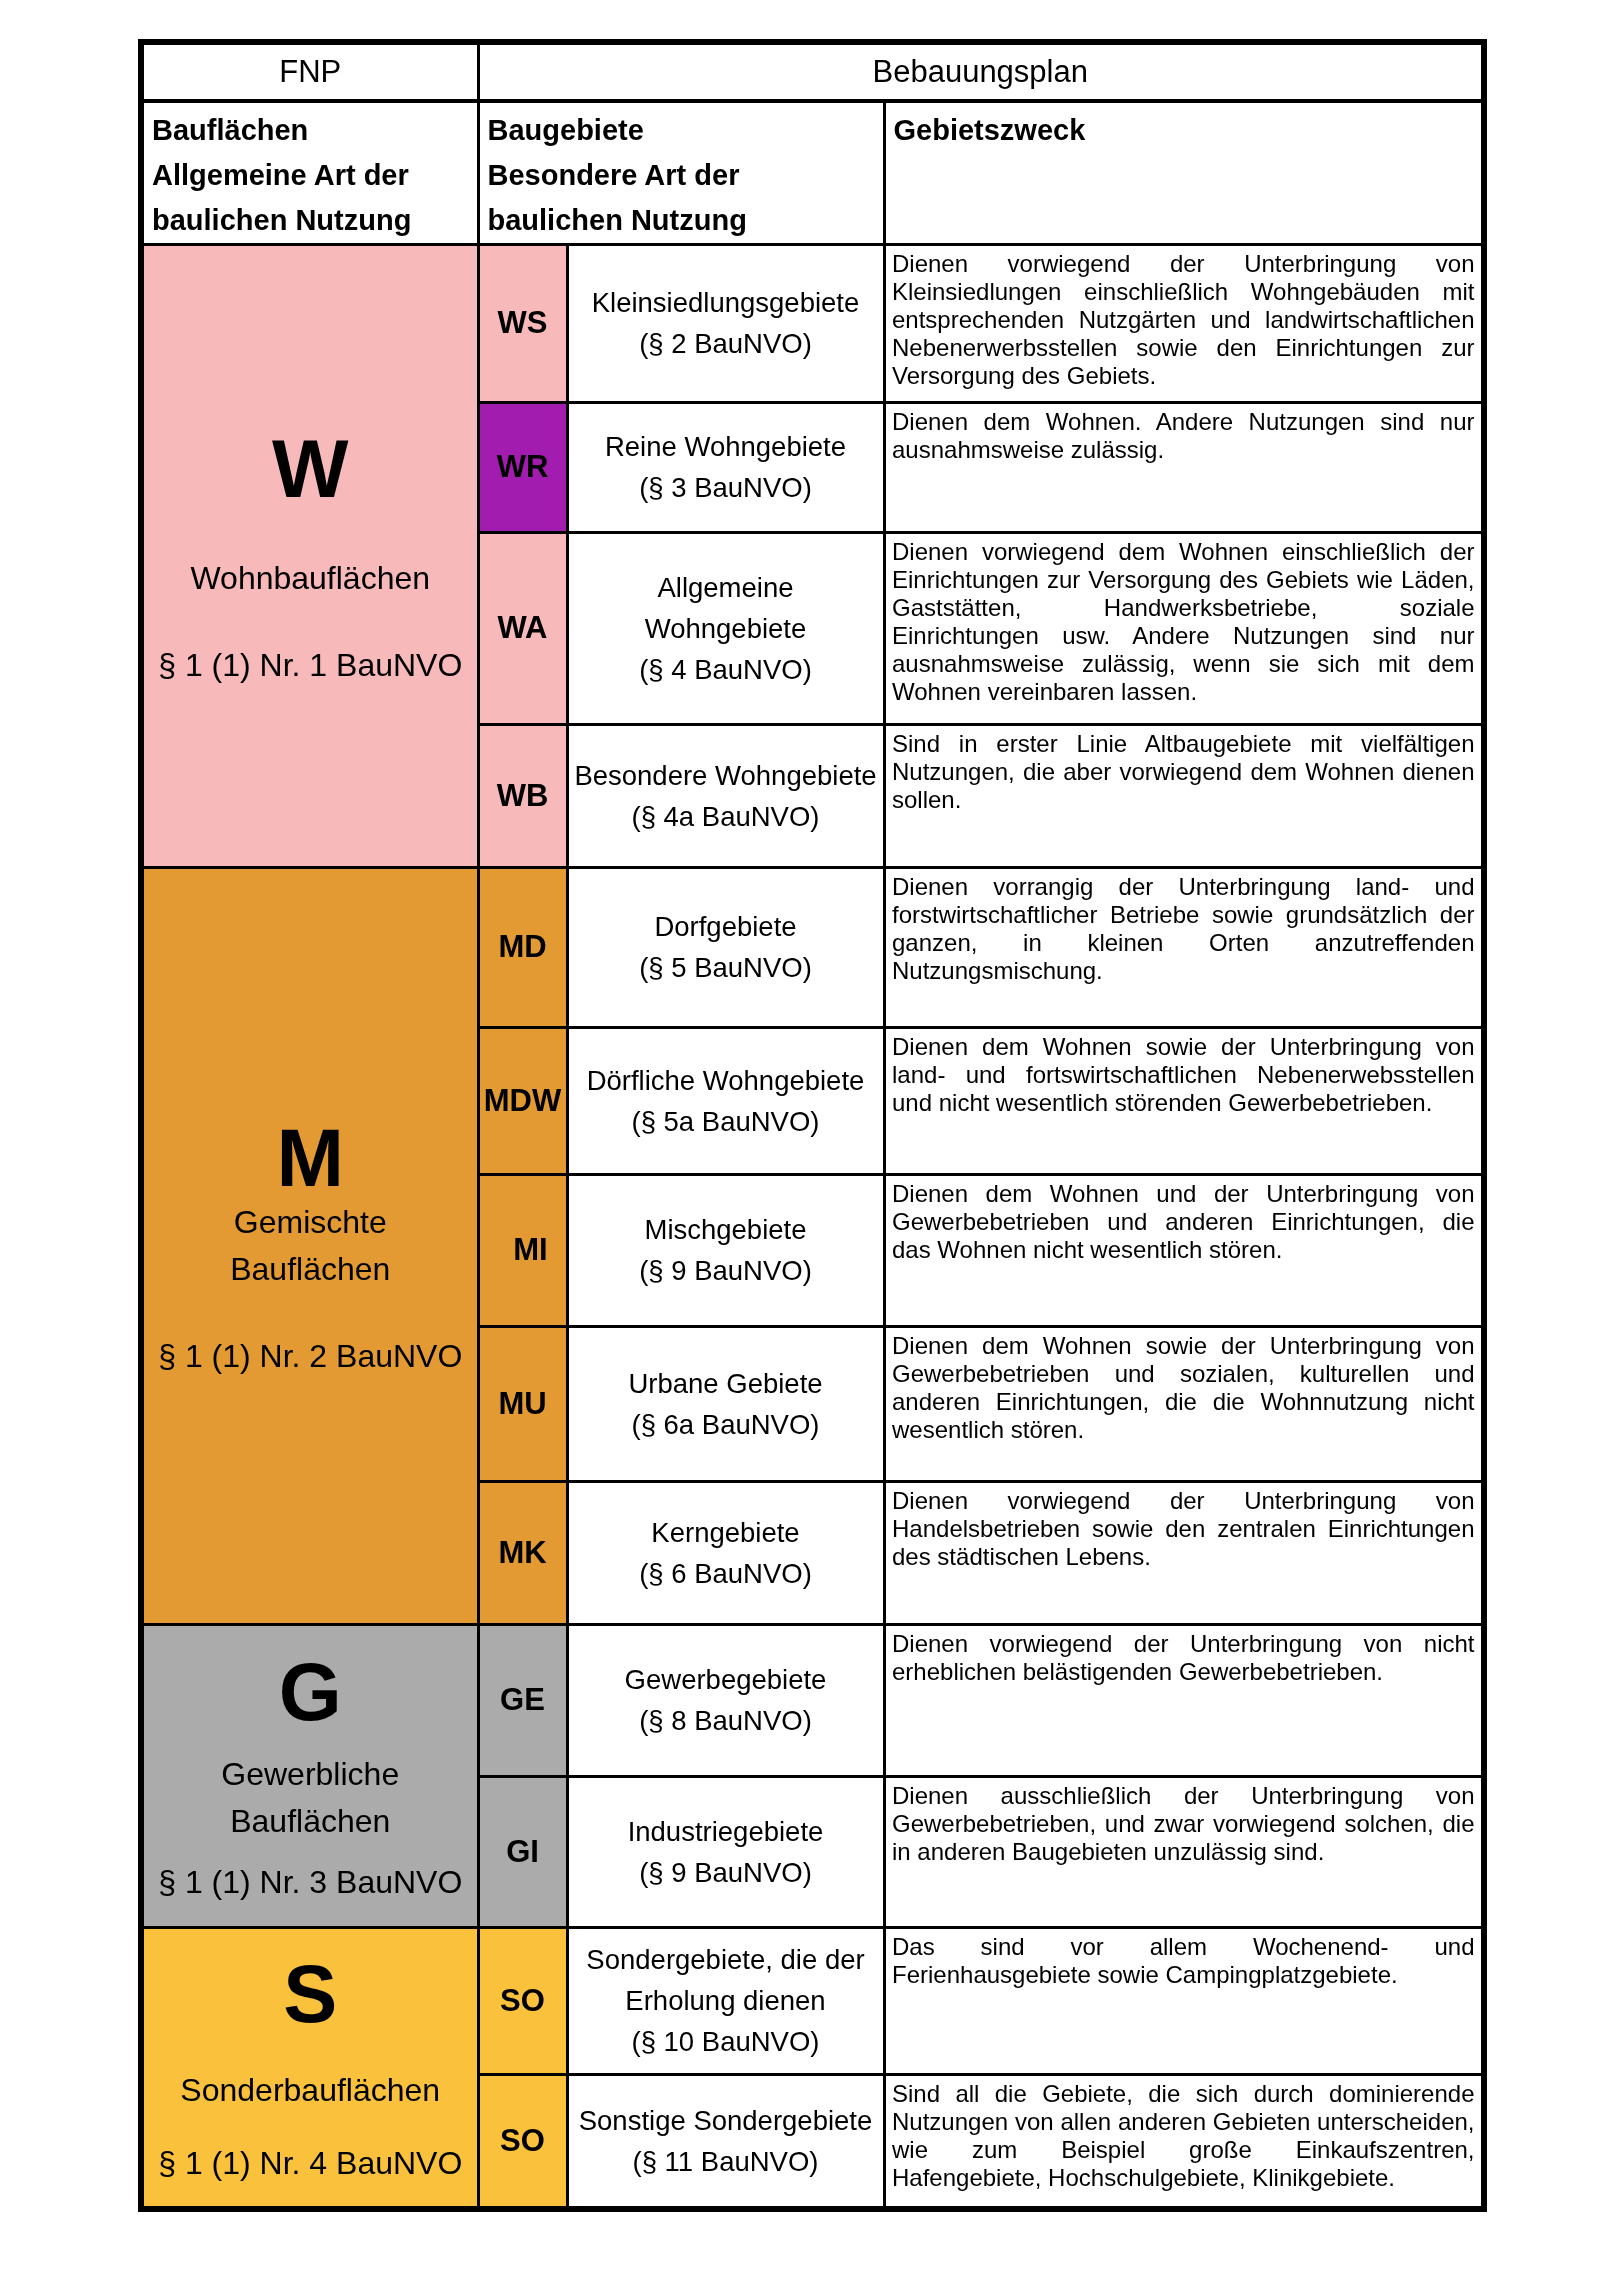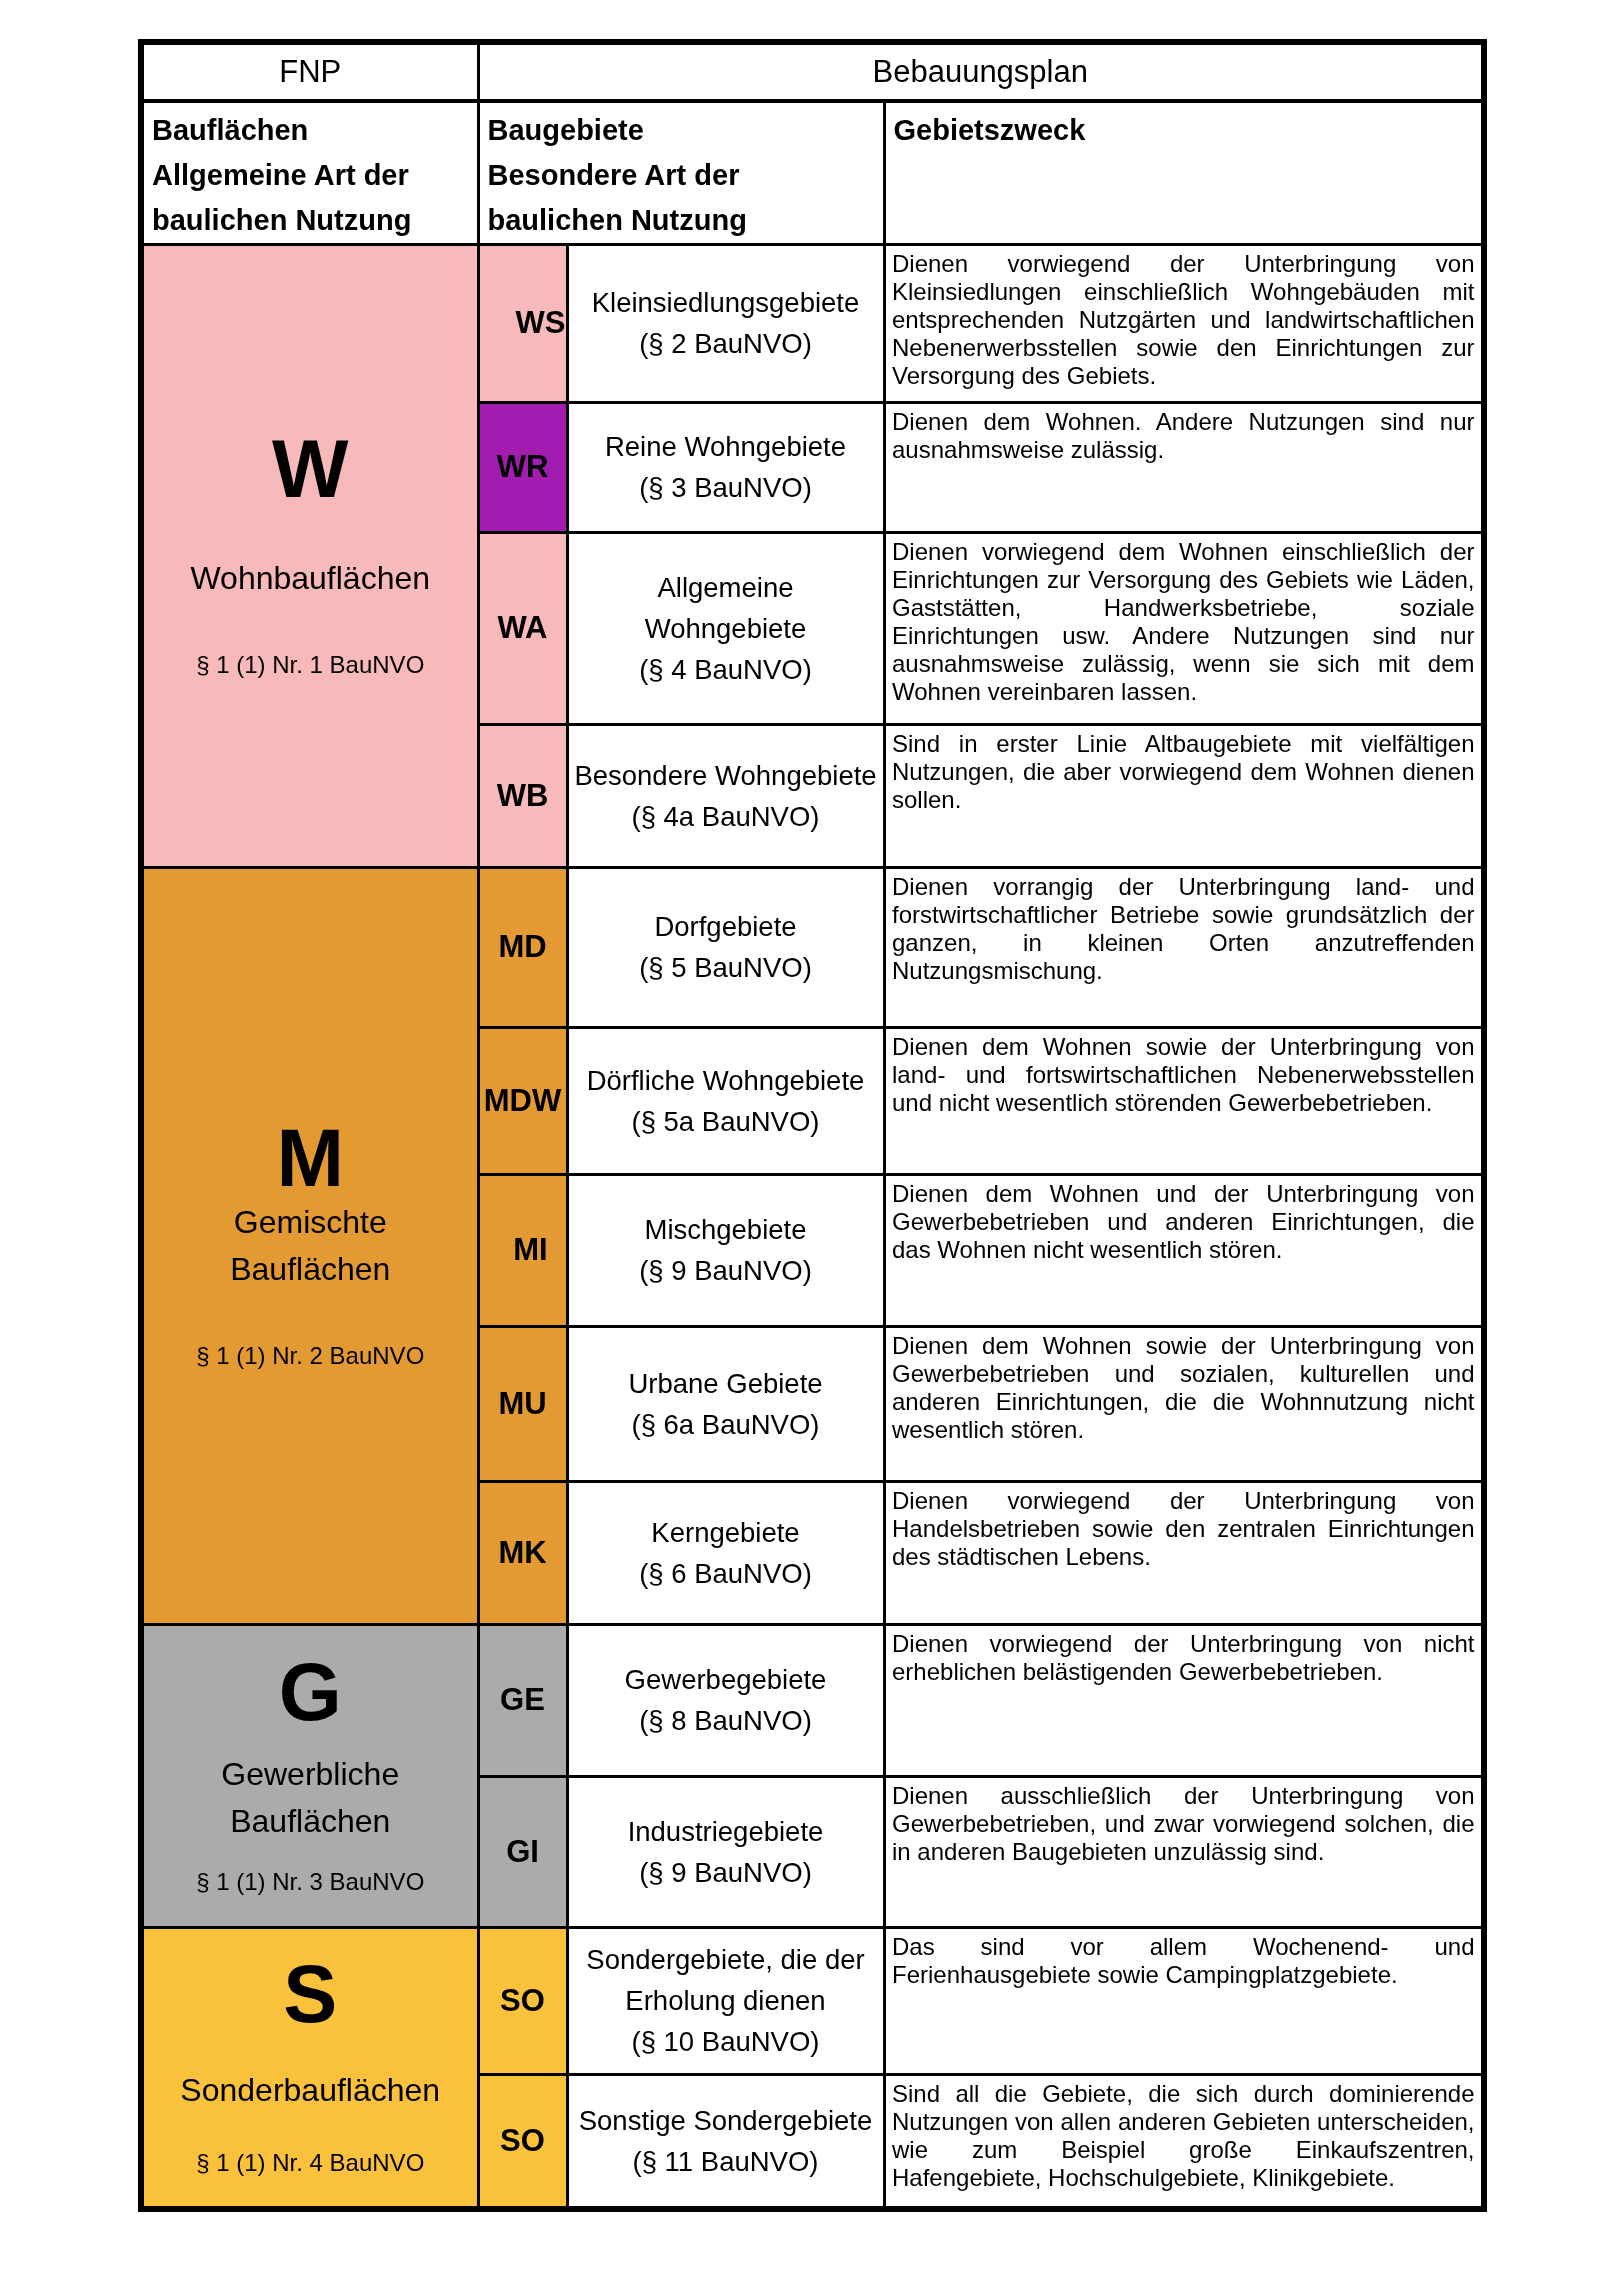--- a/index.html
+++ b/index.html
@@ -31,21 +31,21 @@
     font-size:29px;font-weight:bold;text-align:left;
     vertical-align:top;
     padding:4.9px 8px 0 8px;
     line-height:45px;
     white-space:pre-line;
   }
   .fnp-cell{text-align:center;}
   .fnp-stack{display:block;}
   .fnp-letter{font-size:81px;font-weight:bold;line-height:81px;}
   .fnp-label{font-size:32px;line-height:47px;white-space:pre-line;}
-  .fnp-par{font-size:24px;line-height:36px;}
+  .fnp-par{font-size:32px;line-height:36px;}
   .gap-w .fnp-label{margin-top:45px;} .gap-w .fnp-par{margin-top:45px;}
   .gap-m .fnp-label{} .gap-m .fnp-par{margin-top:45px;}
   .gap-g .fnp-label{margin-top:18px;} .gap-g .fnp-par{margin-top:19.4px;}
   .gap-s .fnp-label{margin-top:32px;} .gap-s .fnp-par{margin-top:31px;}
   .code-cell{
     text-align:center;font-weight:bold;font-size:31px;
   }
   .name-cell{
     text-align:center;font-size:27.5px;line-height:41px;
     white-space:pre-line;background:#fff;
@@ -85,21 +85,21 @@
   </tr>
 
   <tr style="height:158px">
     <td class="fnp-cell gap-w" rowspan="4" style="background-color: rgb(247, 185, 185);">
       <div class="fnp-stack">
         <div class="fnp-letter">W</div>
         <div class="fnp-label">Wohnbauflächen</div>
         <div class="fnp-par">§ 1 (1) Nr. 1 BauNVO</div>
       </div>
     </td>
-    <td class="code-cell" style="background-color: rgb(247, 185, 185); text-align: right;">WS</td>
+    <td class="code-cell" style="background-color: rgb(247, 185, 185);">WS</td>
     <td class="name-cell">Kleinsiedlungsgebiete
 (§ 2 BauNVO)</td>
     <td class="purpose-cell">Dienen vorwiegend der Unterbringung von Kleinsiedlungen einschließlich Wohngebäuden mit entsprechenden Nutzgärten und landwirtschaftlichen Nebenerwerbsstellen sowie den Einrichtungen zur Versorgung des Gebiets.</td>
   </tr>
   <tr style="height:130px">
     <td class="code-cell" style="background-color: #a21caf;">WR</td>
     <td class="name-cell">Reine Wohngebiete
 (§ 3 BauNVO)</td>
     <td class="purpose-cell">Dienen dem Wohnen. Andere Nutzungen sind nur ausnahmsweise zulässig.</td>
   </tr>

